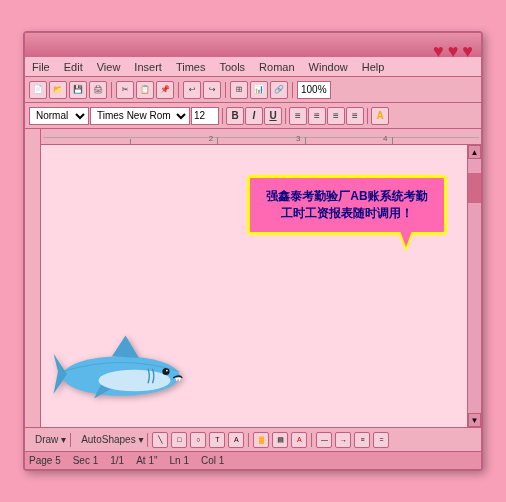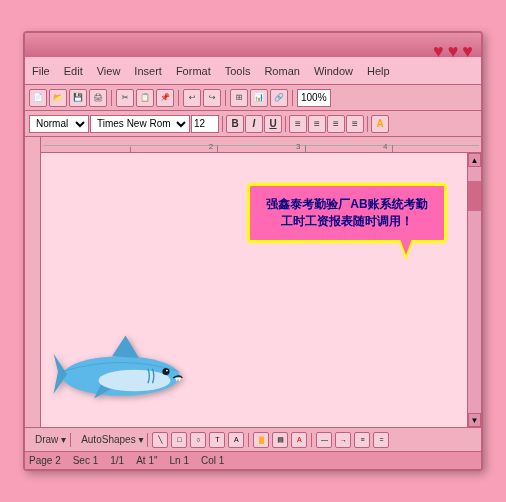--- a/index.html
+++ b/index.html
@@ -44,21 +44,21 @@
       text-shadow: 1px 1px 1px rgba(0,0,0,0.3);
     }
 
     .menu-bar {
       background: #f8c0d0;
       border-bottom: 1px solid #c06080;
       display: flex;
       align-items: center;
       padding: 2px 4px;
       gap: 8px;
-      height: 28px;
+      height: 20px;
     }
 
     .menu-item {
       font-size: 11px;
       color: #333;
       cursor: pointer;
       padding: 1px 3px;
     }
 
     .toolbar {
@@ -331,21 +331,21 @@
       <span class="heart">♥</span>
       <span class="heart">♥</span>
     </div>
   </div>
 
   <div class="menu-bar">
     <span class="menu-item">File</span>
     <span class="menu-item">Edit</span>
     <span class="menu-item">View</span>
     <span class="menu-item">Insert</span>
-    <span class="menu-item">Format</span>
+    <span class="menu-item">Times</span>
     <span class="menu-item">Tools</span>
     <span class="menu-item">Roman</span>
     <span class="menu-item">Window</span>
     <span class="menu-item">Help</span>
   </div>
 
   <div class="toolbar">
     <div class="toolbar-btn">📄</div>
     <div class="toolbar-btn">📂</div>
     <div class="toolbar-btn">💾</div>
@@ -479,21 +479,21 @@
     <div class="draw-btn">▤</div>
     <div class="draw-btn" style="color:#cc0000;">A</div>
     <div class="draw-separator"></div>
     <div class="draw-btn">—</div>
     <div class="draw-btn">→</div>
     <div class="draw-btn">≡</div>
     <div class="draw-btn">=</div>
   </div>
 
   <div class="status-bar">
-    <span class="status-item">Page 2</span>
+    <span class="status-item">Page 5</span>
     <span class="status-item">Sec 1</span>
     <span class="status-item">1/1</span>
     <span class="status-item">At 1"</span>
     <span class="status-item">Ln 1</span>
     <span class="status-item">Col 1</span>
   </div>
 
 </div>
 
 </body></html>

